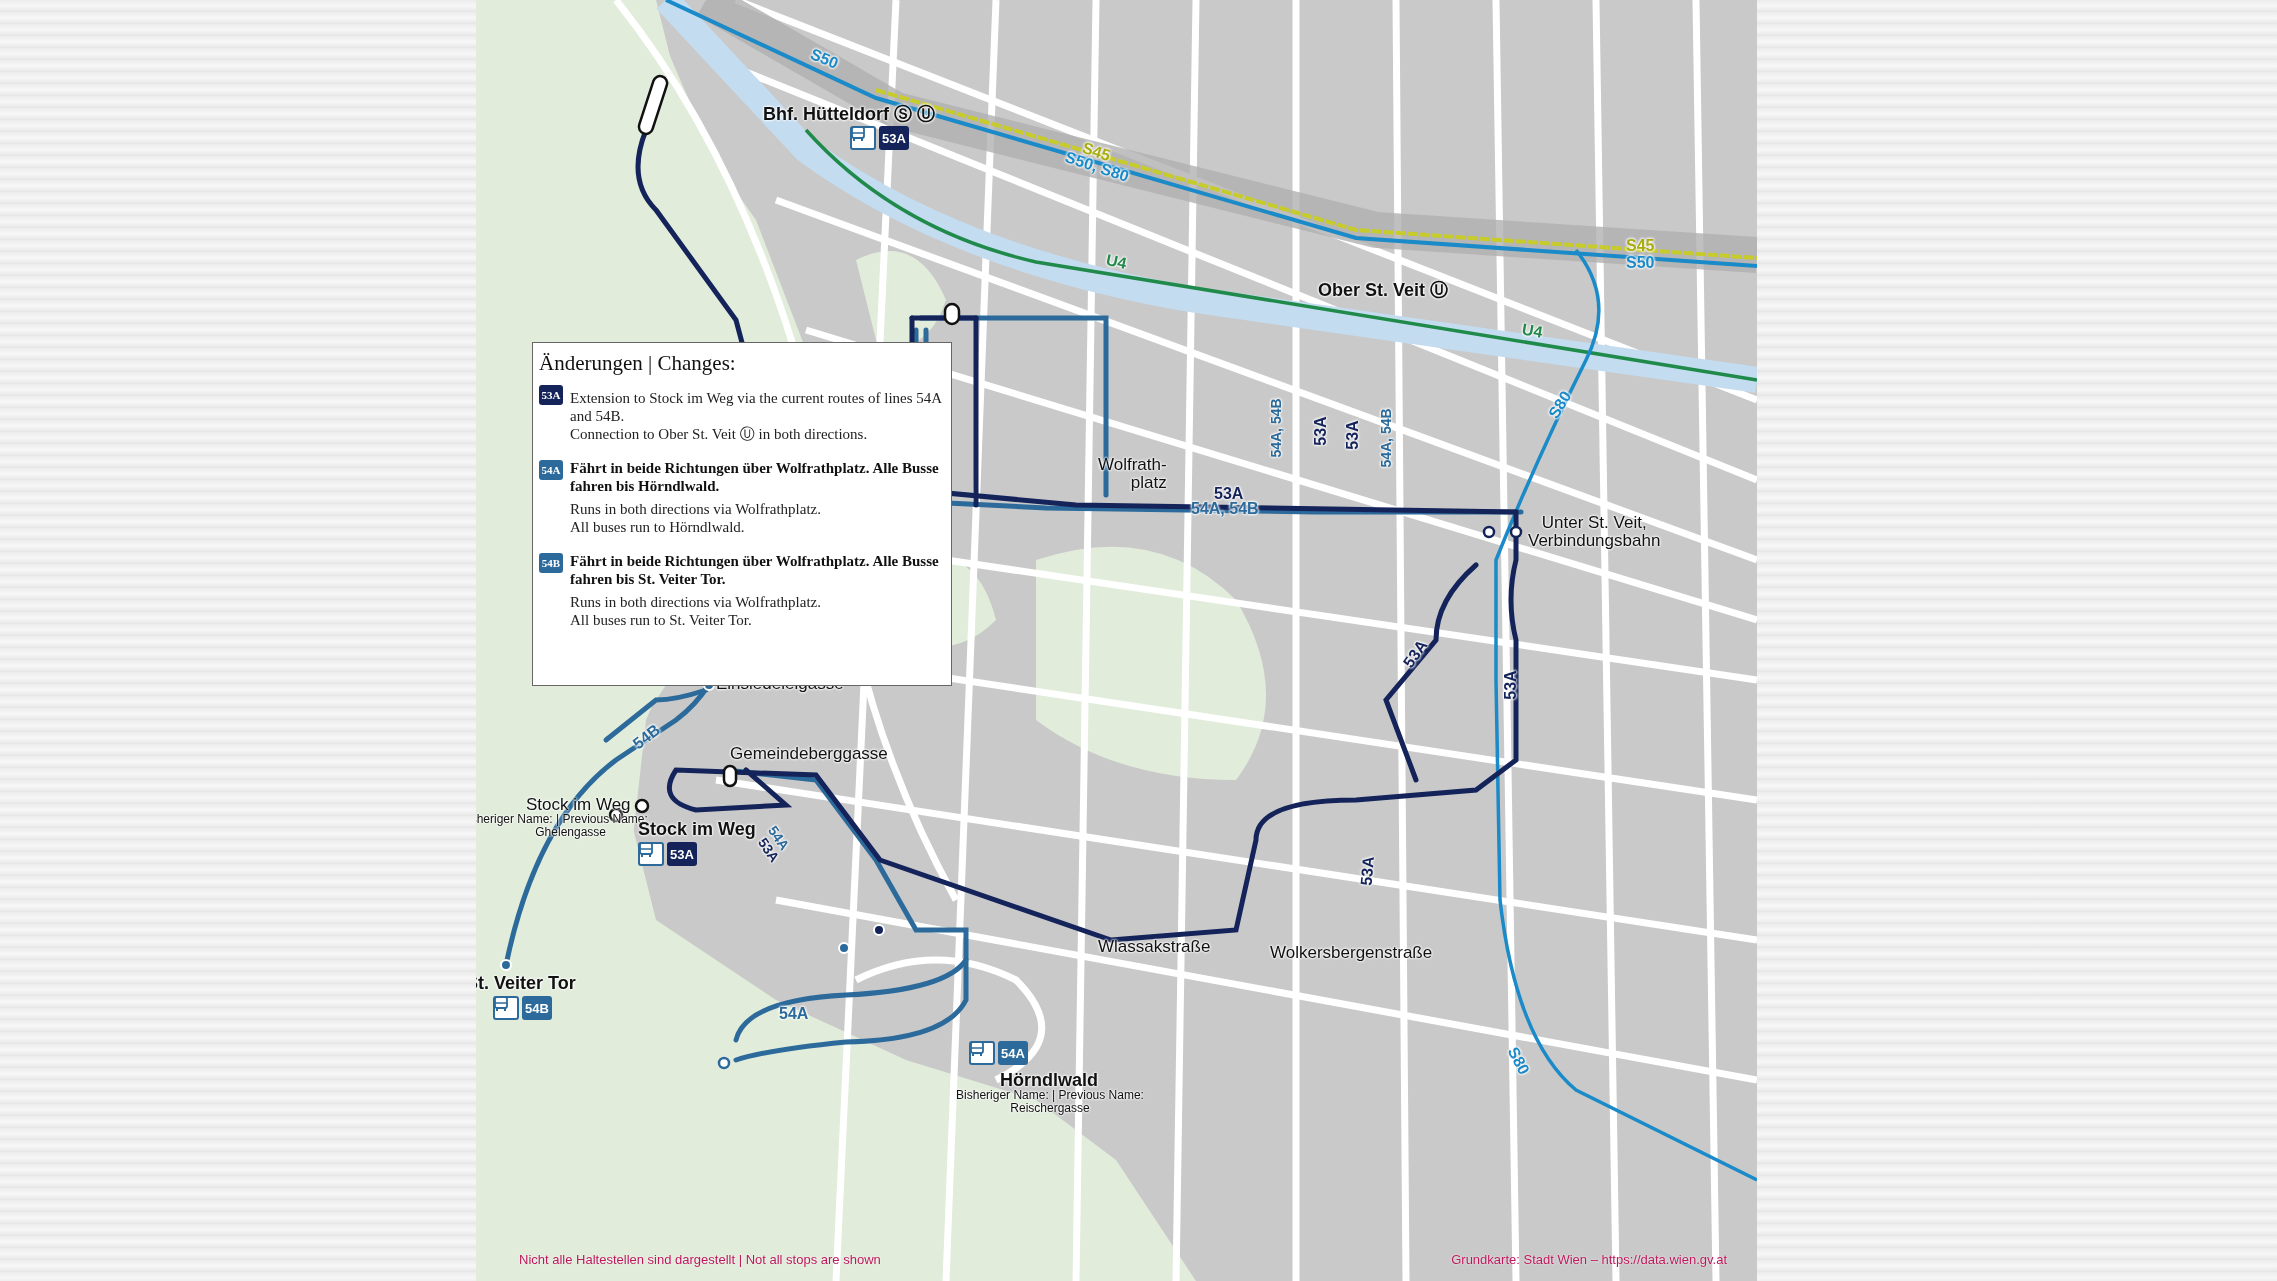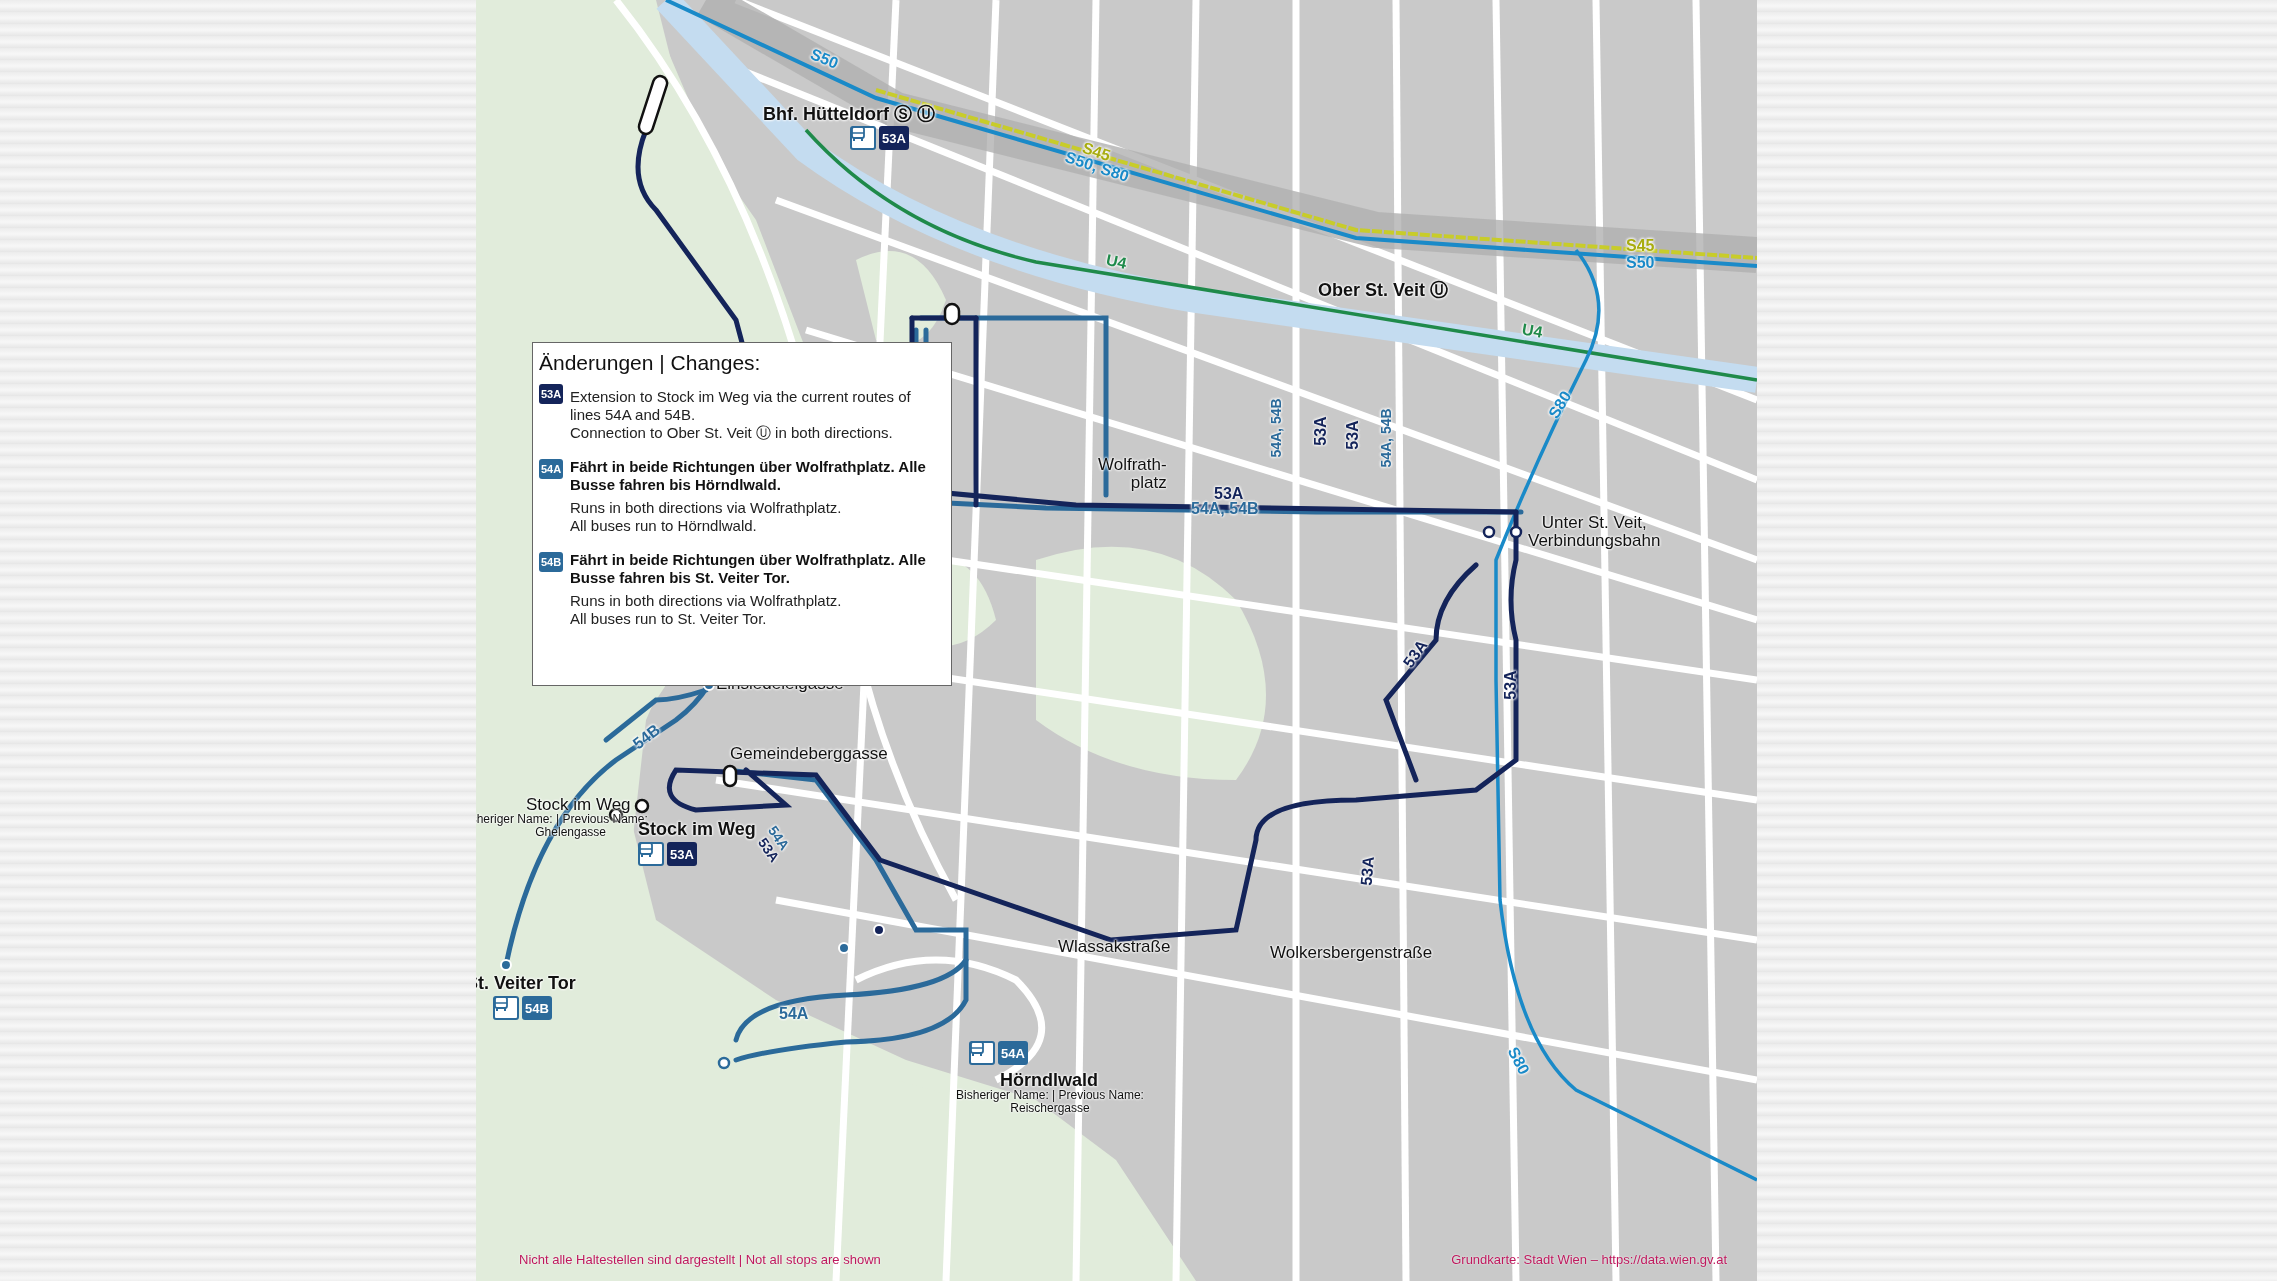--- a/index.html
+++ b/index.html
@@ -15,21 +15,21 @@
   .prev{font-size:12px;line-height:13px;text-align:right;}
   .prev.center{text-align:center;}
   .badges{position:absolute;display:flex;gap:3px;}
   .badge{height:24px;min-width:26px;padding:0 3px;border-radius:3px;color:#fff;font-size:13px;font-weight:bold;
     display:flex;align-items:center;justify-content:center;box-sizing:border-box;}
   .bus-icon{width:26px;height:24px;border:2px solid #2b6a9a;border-radius:3px;background:#fff;box-sizing:border-box;
     display:flex;align-items:center;justify-content:center;}
   .b53{background:#14245a;}
   .b54{background:#2b6a9a;}
   #legend{position:absolute;left:56px;top:342px;width:420px;height:344px;background:#fff;border:1.5px solid #666;
-    box-sizing:border-box;padding:8px 6px;}
+    box-sizing:border-box;padding:8px 6px;font-family:Liberation Serif, serif;}
   #legend .title{font-size:21px;color:#111;margin-bottom:8px;}
   .lg-item{display:flex;margin-bottom:16px;}
   .lg-item .badge{height:20px;min-width:24px;font-size:11px;margin-right:7px;margin-top:1px;}
   .lg-de{font-size:15px;color:#111;line-height:18px;font-weight:bold;}
   .lg-en{font-size:15px;color:#222;line-height:18px;margin-top:5px;}
   .footer{position:absolute;bottom:14px;font-size:13px;color:#be185d;text-shadow:0 0 2px #fff;}
   .linelbl{position:absolute;font-size:16px;font-weight:bold;white-space:nowrap;
     text-shadow:0 0 3px #fff,0 0 3px #fff,0 0 3px #fff;}
 </style>
 </head>
@@ -194,21 +194,21 @@
         <svg width="16" height="16" viewBox="0 0 16 16">
           <rect x="2" y="1" width="12" height="11" rx="2" fill="none" stroke="#2b6a9a" stroke-width="1.8"></rect>
           <line x1="2" y1="7" x2="14" y2="7" stroke="#2b6a9a" stroke-width="1.5"></line>
           <rect x="3" y="12" width="2" height="3" fill="#2b6a9a"></rect>
           <rect x="11" y="12" width="2" height="3" fill="#2b6a9a"></rect>
         </svg>
       </div>
     <div class="badge b54">54B</div>
   </div>
 
-  <div class="lbl stop" style="left:582px;top:937px;">Wlassakstraße</div>
+  <div class="lbl stop" style="left:622px;top:937px;">Wlassakstraße</div>
   <div class="lbl stop" style="left:794px;top:943px;">Wolkersbergenstraße</div>
 
   <div class="badges" style="left:493px;top:1041px;">
     <div class="bus-icon">
         <svg width="16" height="16" viewBox="0 0 16 16">
           <rect x="2" y="1" width="12" height="11" rx="2" fill="none" stroke="#2b6a9a" stroke-width="1.8"></rect>
           <line x1="2" y1="7" x2="14" y2="7" stroke="#2b6a9a" stroke-width="1.5"></line>
           <rect x="3" y="12" width="2" height="3" fill="#2b6a9a"></rect>
           <rect x="11" y="12" width="2" height="3" fill="#2b6a9a"></rect>
         </svg>

